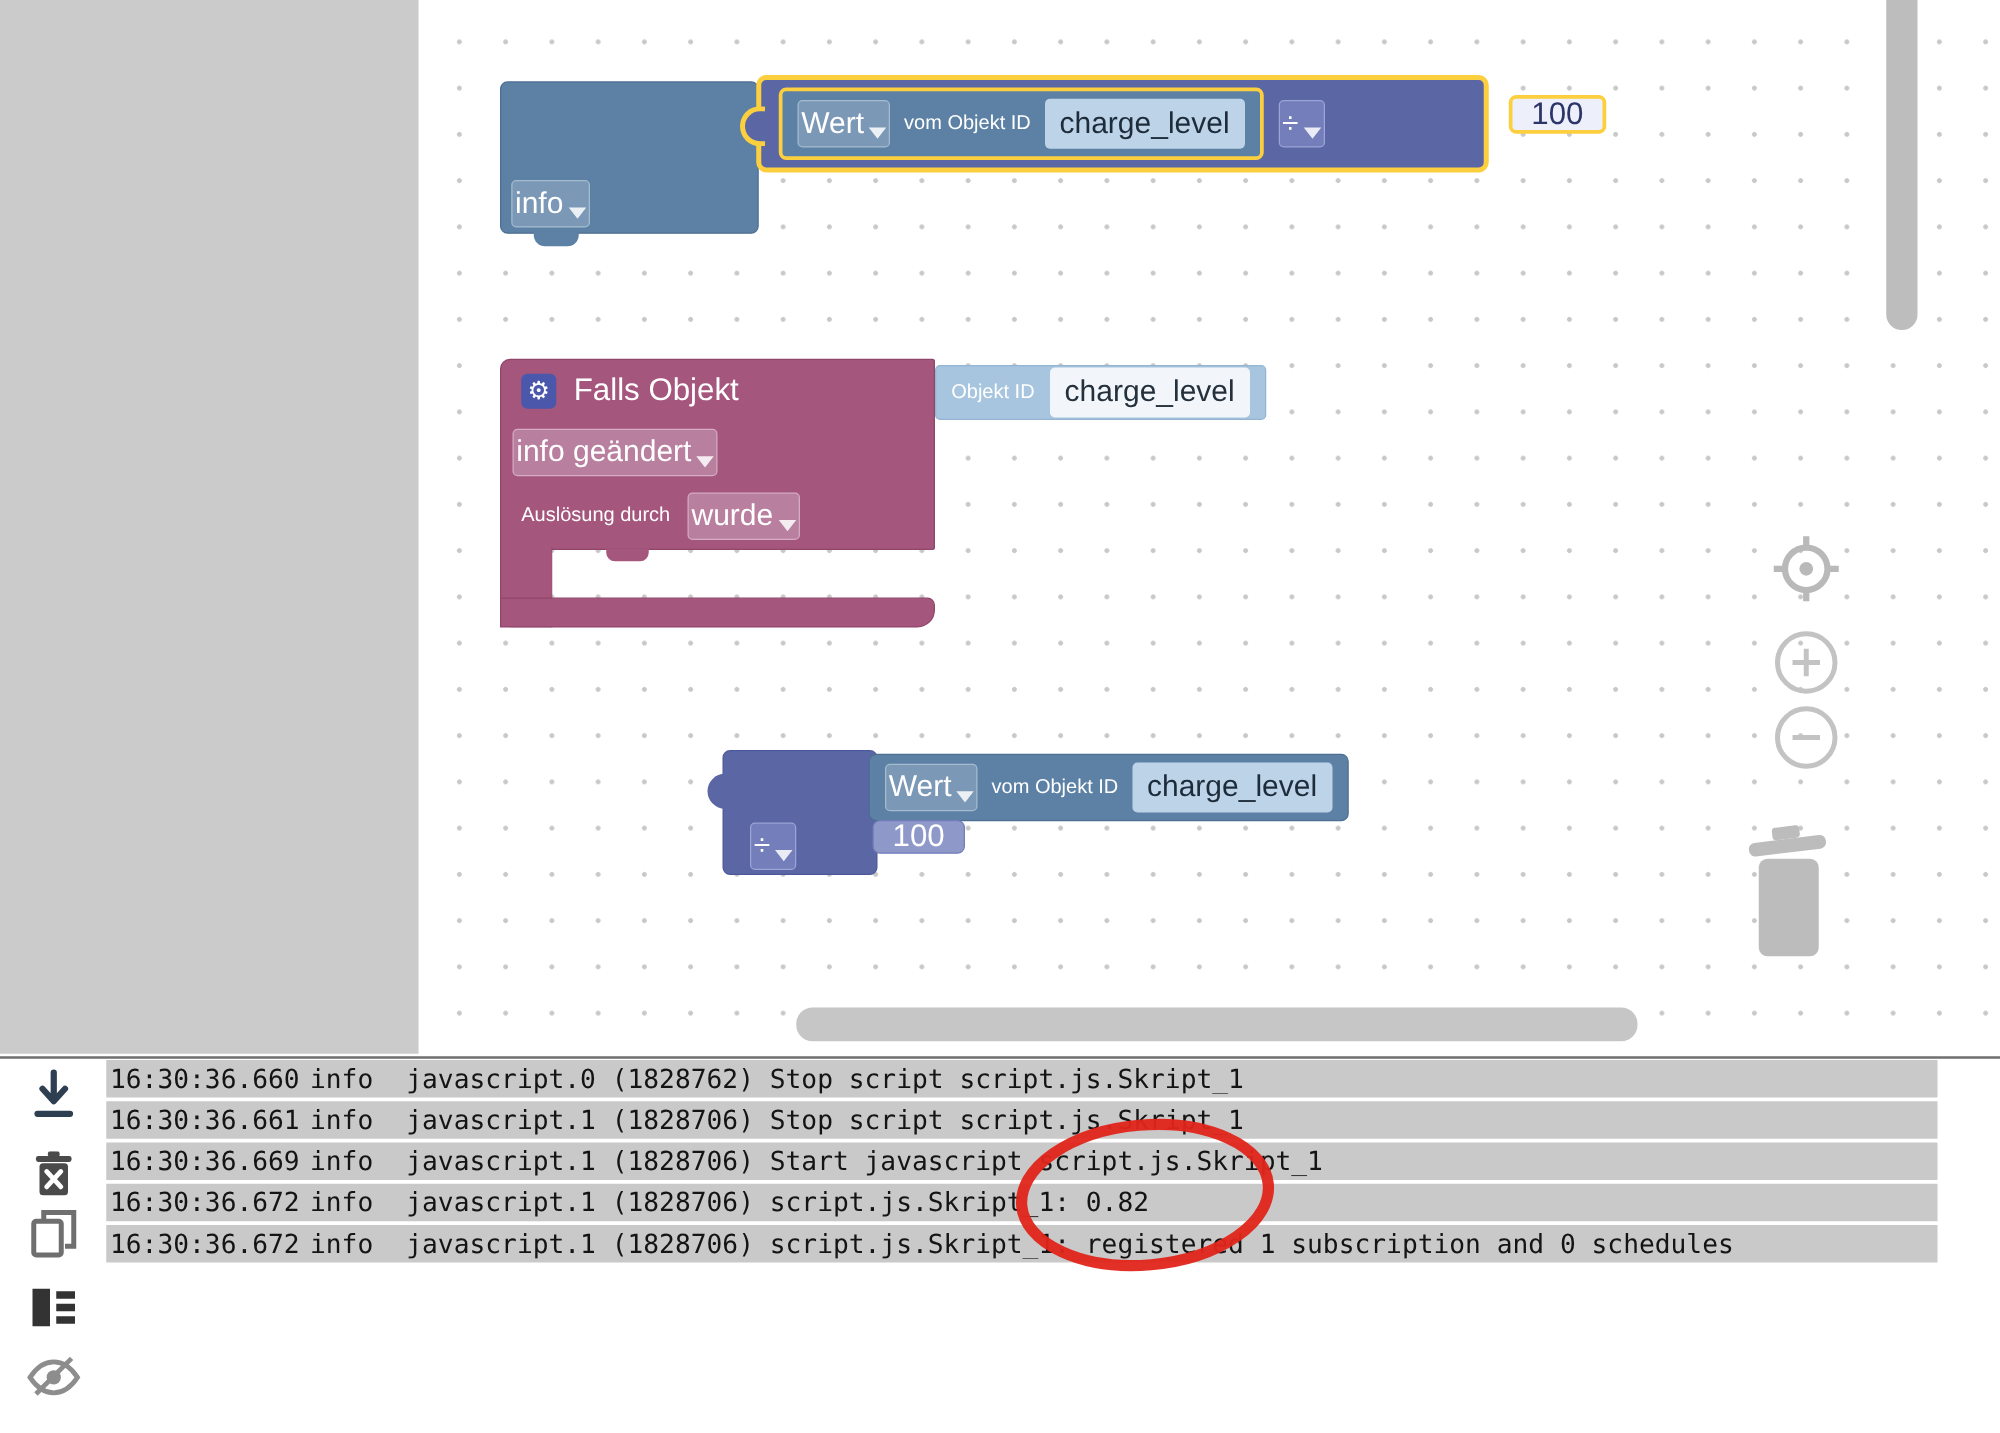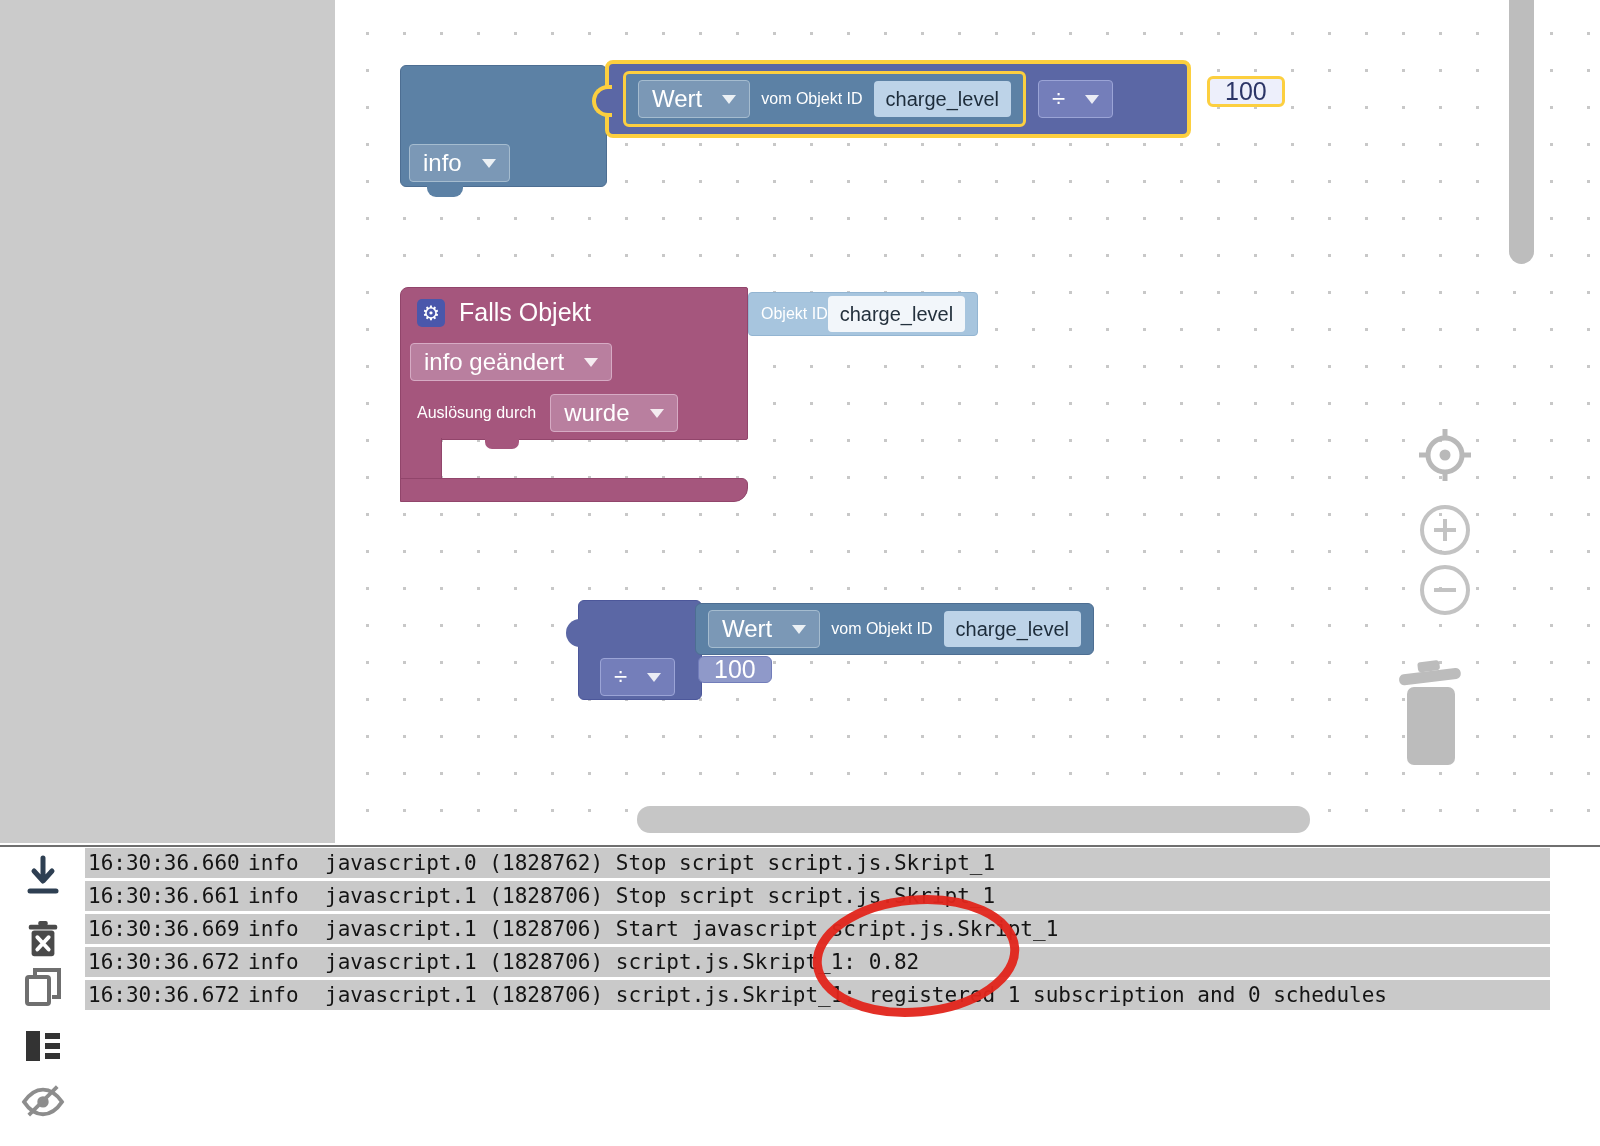--- a/index.html
+++ b/index.html
@@ -8,28 +8,28 @@
   .abs{position:absolute}
   .page{position:relative;width:1600px;height:1146px;overflow:hidden;background:#fff}
 
   
   .toolbox{left:0;top:0;width:335px;height:843px;background:#cbcbcb}
   .canvas{left:335px;top:0;width:1265px;height:843px;background:#fff;
     background-image:radial-gradient(circle,#c8c8c8 1.7px,transparent 2px);
     background-size:37px 37px;background-position:14px 15px}
 
   
-  .dd{display:inline-flex;align-items:center;gap:20px;border-radius:4px;color:#fff;
-      font-size:24px;line-height:1;padding:6px 13px;white-space:nowrap;cursor:pointer}
+  .dd{display:inline-flex;align-items:flex-end;gap:4px;border-radius:4px;color:#fff;
+      font-size:24px;line-height:1;padding:6px 2px;white-space:nowrap;cursor:pointer}
   .dd-arrow{width:0;height:0;border-left:7px solid transparent;border-right:7px solid transparent;
       border-top:9px solid rgba(255,255,255,.85)}
   .dd-steel{background:#7b98b6;border:1px solid #a5bccf}
   .dd-math{background:#747eba;border:1px solid #9ba4d6}
   .dd-rose{background:#b97f9f;border:1px solid #d6abc4}
-  .field{border-radius:4px;font-size:20px;line-height:1;padding:8px 12px;white-space:nowrap;cursor:text}
+  .field{border-radius:4px;font-size:24px;line-height:1;padding:8px 12px;white-space:nowrap;cursor:text}
   .field-steel{background:#bdd3e8;color:#1d2c3a}
   .field-white{background:#f2f6fa;color:#24313d}
   .blk-lbl{color:#fff;font-size:16px;white-space:nowrap}
 
   
   .block-debug{left:65px;top:65px;width:207px;height:122px;background:#5c81a5;
       border:1px solid #4d6e92;border-radius:6px}
   .block-debug .title{color:#fff;font-size:26px;padding:15px 0 0 18px;white-space:nowrap}
   .block-debug .bump{position:absolute;left:26px;bottom:-11px;width:36px;height:12px;
       background:#5c81a5;border-radius:0 0 9px 9px}
@@ -50,21 +50,21 @@
   .falls{background:#a5567d;border:1px solid #91456b}
   .falls-main{left:65px;top:287px;width:348px;height:153px;border-radius:8px 2px 2px 0;padding:10px 0 0 16px}
   .falls-spine{left:65px;top:438px;width:42px;height:64px;border-radius:0 0 0 10px;border-top:none}
   .falls-arm{left:65px;top:478px;width:348px;height:24px;border-radius:0 6px 14px 0}
   .falls-notch{left:150px;top:439px;width:34px;height:10px;background:#a5567d;border-radius:0 0 7px 7px}
   .gearbtn{width:28px;height:28px;background:#4a57ab;border-radius:5px;color:#fff;display:inline-flex;
       align-items:center;justify-content:center;font-size:20px;cursor:pointer;flex:none}
   .frow{display:flex;align-items:center;gap:14px}
   .falls-title{color:#fff;font-size:25px;white-space:nowrap}
   .obj-shadow{left:413px;top:292px;height:44px;background:#a7c5de;border:1px solid #93b5d2;border-radius:4px;
-      display:flex;align-items:center;gap:0;padding:0 12px}
+      display:flex;align-items:center;gap:12px;padding:0 12px}
 
   
   .mathblk{left:243px;top:600px;width:124px;height:100px;background:#5b67a5;border:1px solid #4c579a;border-radius:6px}
   .mathblk .tab{position:absolute;left:-13px;top:18px;width:15px;height:28px;background:#5b67a5;border-radius:14px 0 0 14px}
 
   
   .ctrl{cursor:pointer}
   .vscroll{left:1174px;top:-14px;width:25px;height:278px;border-radius:13px;background:#bdbdbd;cursor:pointer}
   .hscroll{left:302px;top:806px;width:673px;height:27px;border-radius:13px;background:#c6c6c6;cursor:pointer}
 

